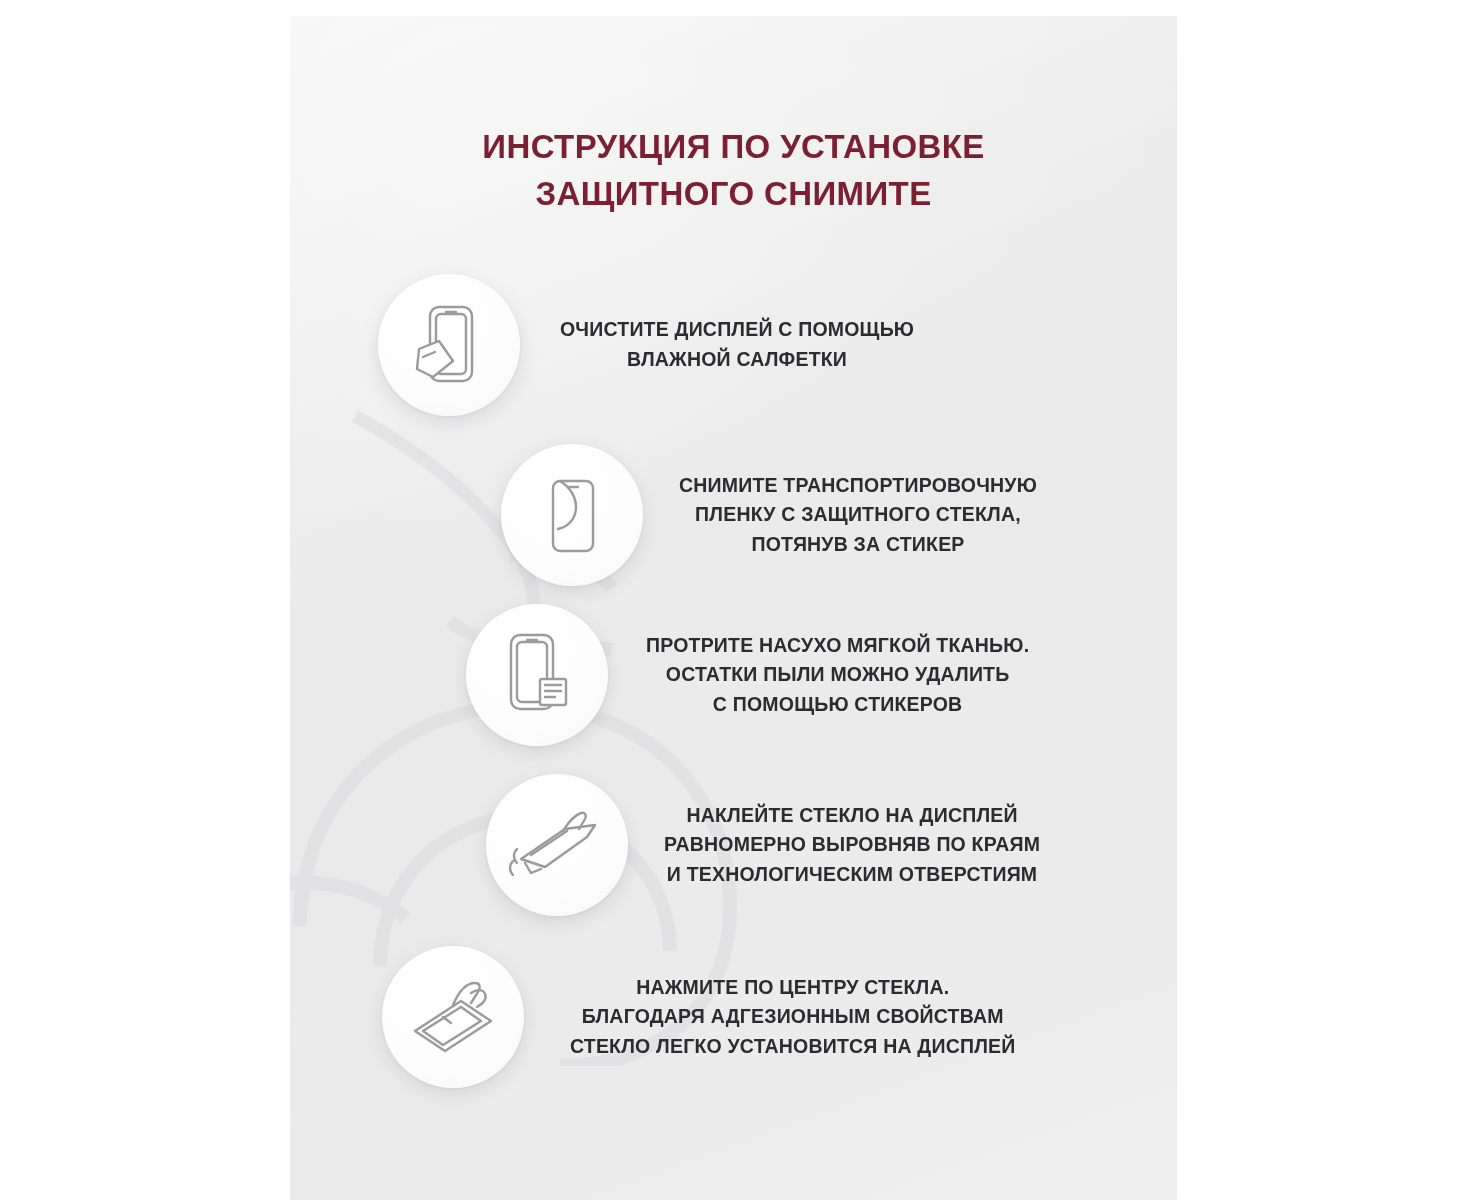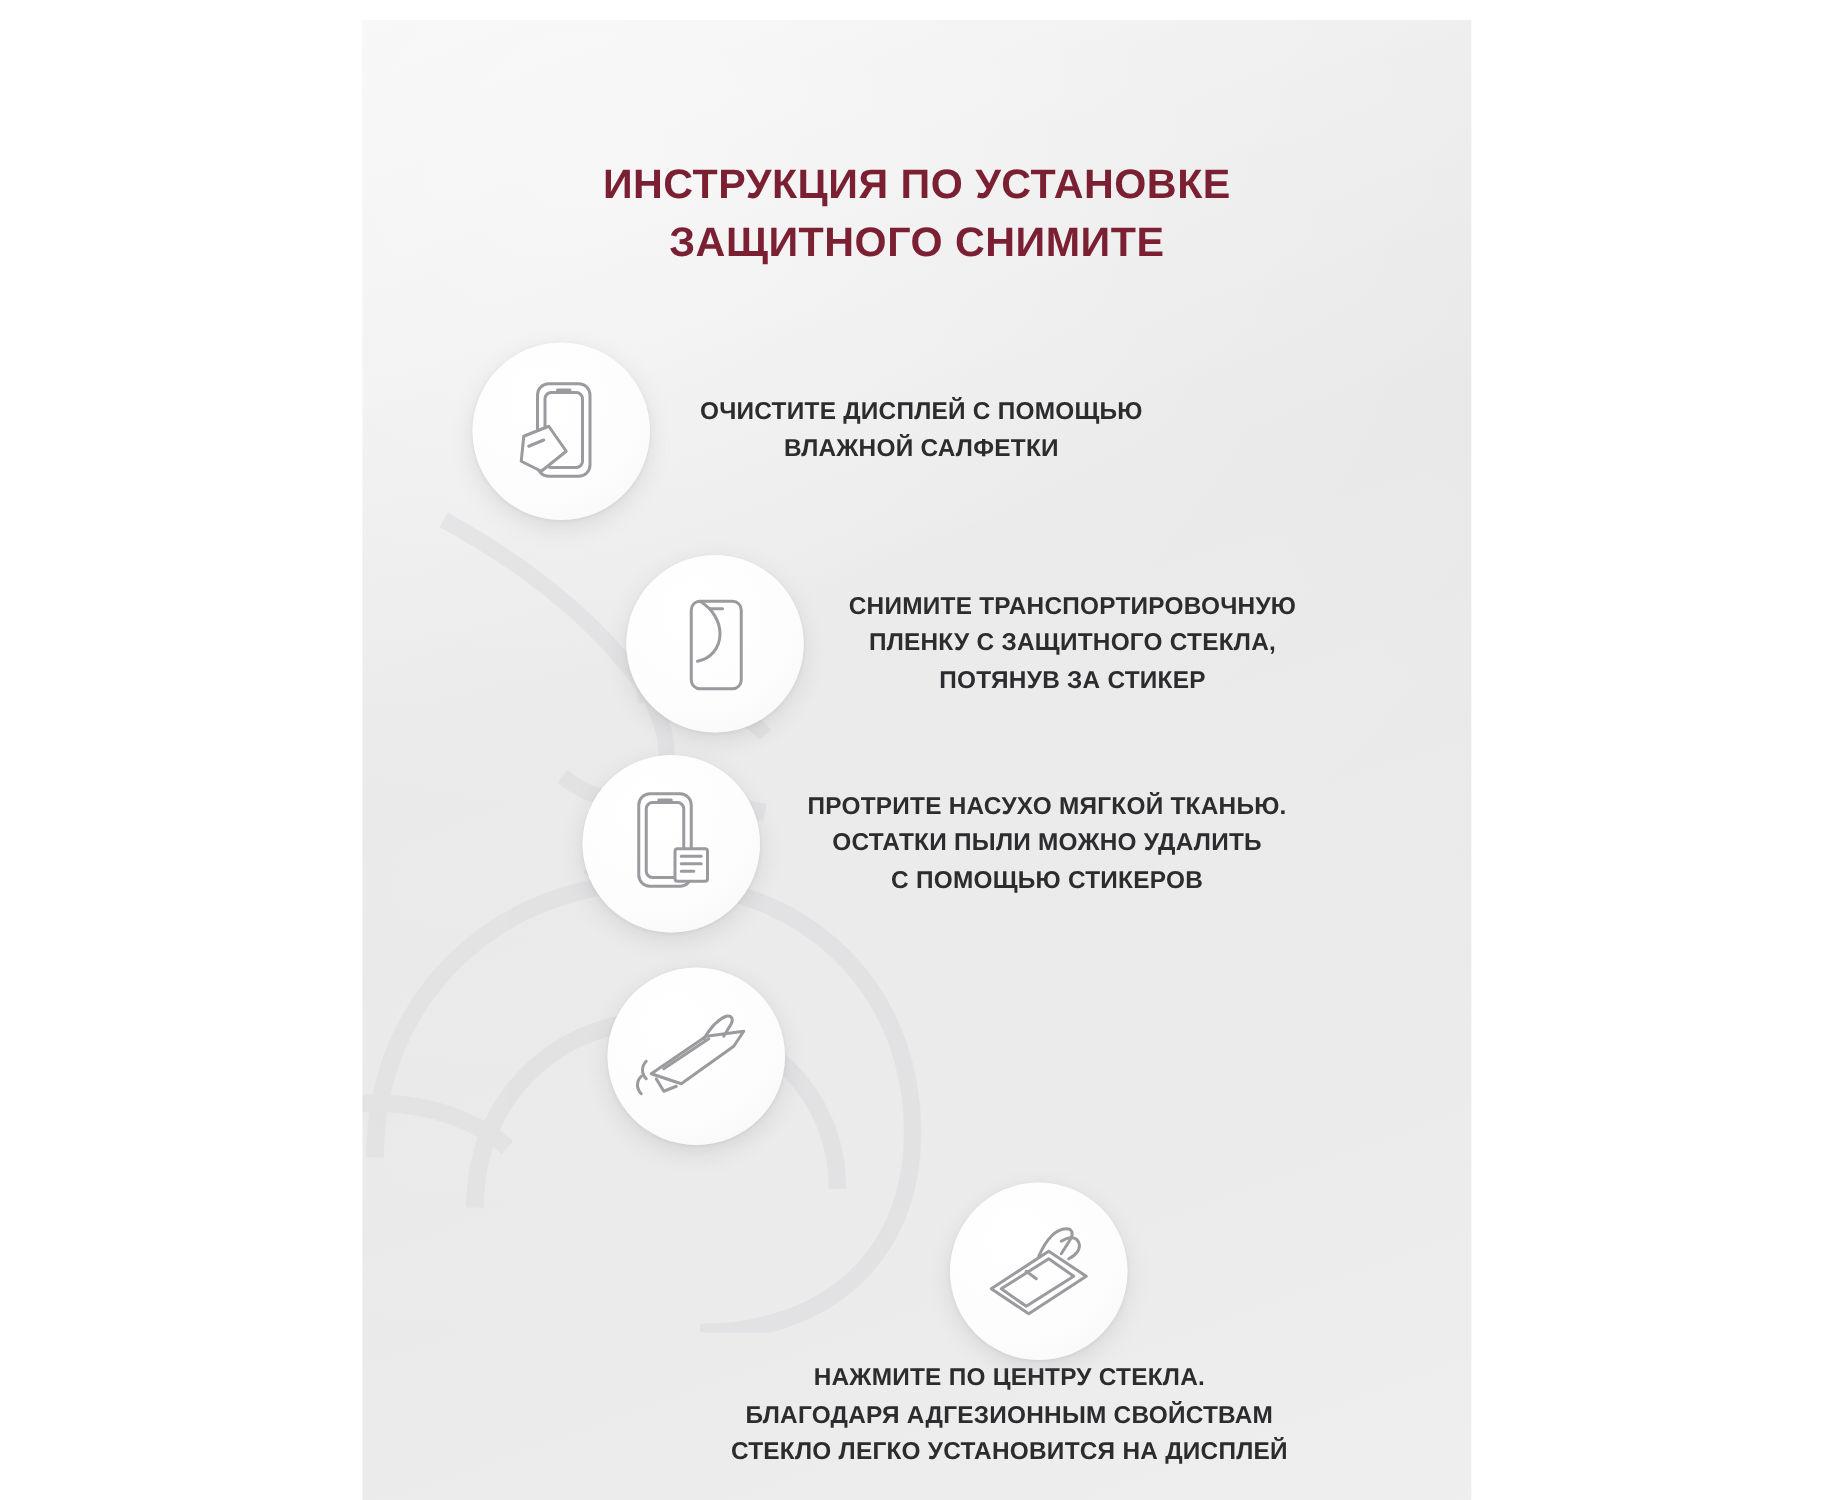--- a/index.html
+++ b/index.html
@@ -101,21 +101,21 @@
   .step-2 .step-text { margin-left: 38px; text-align: center; }
 
   .step-3 { margin-top: 28px; }
   .step-3 .badge { margin-left: 211px; }
   .step-3 .step-text { margin-left: 36px; text-align: center; }
 
   .step-4 { margin-top: 28px; }
   .step-4 .badge { margin-left: 196px; }
   .step-4 .step-text { margin-left: 36px; text-align: center; }
 
-  .step-5 { margin-top: 30px; flex-direction: column; }
+  .step-5 { margin-top: 30px; }
   .step-5 .badge { margin-left: 92px; }
   .step-5 .step-text { margin-left: 46px; text-align: center; }
 </style>
 </head>
 <body>
 
 <div class="page">
   <div class="panel">
 
     <svg class="watermark" viewBox="0 0 540 660" xmlns="http://www.w3.org/2000/svg">
@@ -196,20 +196,23 @@
           <svg width="112" height="104" viewBox="0 0 112 104" xmlns="http://www.w3.org/2000/svg">
             <g fill="none" stroke="#9a9a9f" stroke-width="2.4" stroke-linejoin="round" stroke-linecap="round">
               <path d="M20 66 l44 -30 l30 -4 l-8 12 l-42 30 z"></path>
               <path d="M30 62 l36 -24"></path>
               <path d="M62 38 c6 -10 12 -16 18 -18 c4 -1 6 2 4 6 l-6 10"></path>
               <path d="M16 56 c-4 4 -4 10 0 14 M12 68 c-4 4 -4 10 0 14"></path>
               <path d="M24 70 l6 10 l10 -4"></path>
             </g>
           </svg>
         </div>
+        <div class="step-text">НАКЛЕЙТЕ СТЕКЛО НА ДИСПЛЕЙ
+РАВНОМЕРНО ВЫРОВНЯВ ПО КРАЯМ
+И ТЕХНОЛОГИЧЕСКИМ ОТВЕРСТИЯМ</div>
       </div>
 
       <div class="step step-5">
         <div class="badge">
           <svg width="112" height="104" viewBox="0 0 112 104" xmlns="http://www.w3.org/2000/svg">
             <g fill="none" stroke="#9a9a9f" stroke-width="2.4" stroke-linejoin="round" stroke-linecap="round">
               <path d="M18 66 l46 -30 l30 20 l-46 30 z"></path>
               <path d="M26 66 l38 -24 l20 14 l-38 24 z"></path>
               <path d="M56 40 c6 -14 14 -22 22 -22 c5 0 6 4 3 9 l-7 11"></path>
               <path d="M74 28 c6 -4 12 -4 14 1 c2 5 -2 10 -8 13"></path>

